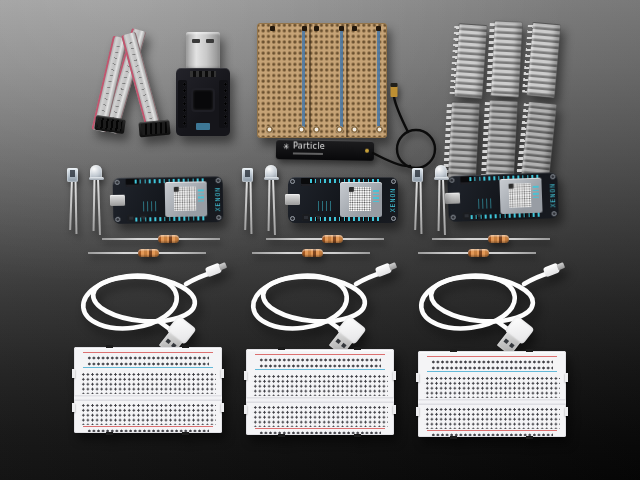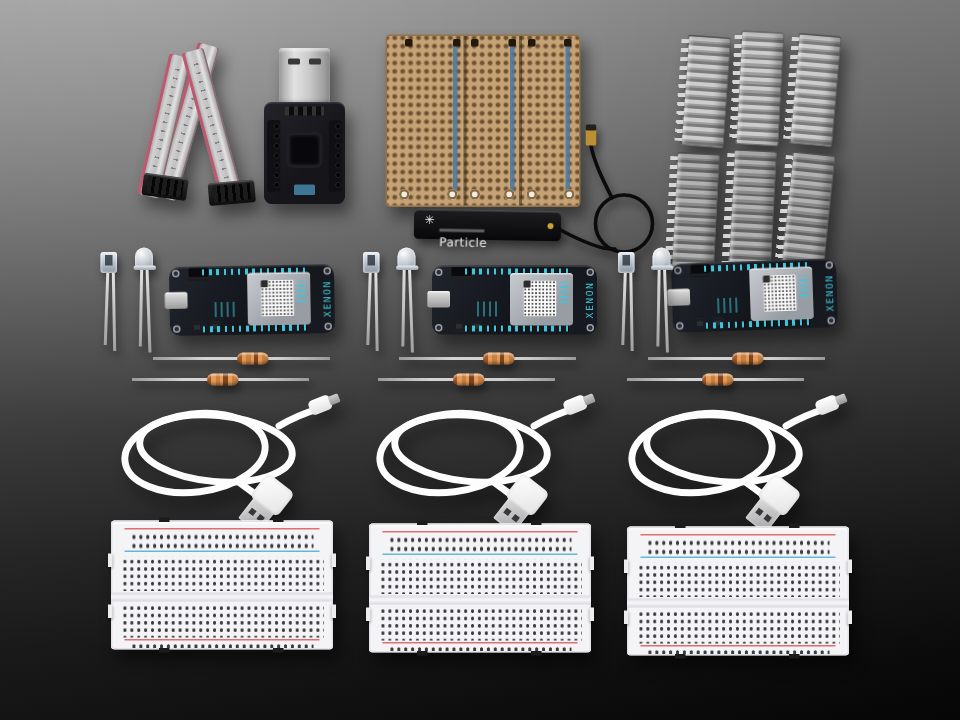--- a/index.html
+++ b/index.html
@@ -47,21 +47,21 @@
   .proto .sep{position:absolute;top:0;bottom:0;width:2px;background:rgba(58,42,22,.55);}
   .proto .rail{position:absolute;top:4px;bottom:10px;width:2.5px;background:rgba(70,120,168,.85);}
   .proto .mh{position:absolute;width:7px;height:7px;border-radius:50%;background:#f2ede4;bottom:4px;
     box-shadow:inset 0 0 0 1.6px #8a6c42;}
   .proto .th{position:absolute;width:5px;height:5px;background:#23180c;top:2px;border-radius:1px;}
 
   
   .antbar{width:98px;height:20px;background:linear-gradient(180deg,#1d1d1f,#08080a);border-radius:3px;
     transform:rotate(1deg);box-shadow:inset 0 1px 0 rgba(255,255,255,.2);}
   .antbar .logo{position:absolute;left:7px;top:4px;color:#f0f0f0;font-size:8px;line-height:8px;}
-  .antbar .brand{position:absolute;left:17px;top:18px;color:#ededed;font-size:8px;letter-spacing:.3px;}
+  .antbar .brand{position:absolute;left:17px;top:2px;color:#ededed;font-size:8px;letter-spacing:.3px;}
   .antbar .sub{position:absolute;left:17px;top:13px;width:30px;height:2px;background:rgba(220,220,220,.4);}
   .antbar .gold{position:absolute;right:5px;top:8px;width:4px;height:4px;border-radius:50%;background:#c9a23a;}
 
   
   .hstrip{position:absolute;width:27px;border-radius:2px;border:1px solid rgba(70,70,70,.7);
     background:repeating-linear-gradient(180deg,#cdcdcd 0 2.6px,#9d9d9d 2.6px 4.2px,#7b7b7b 4.2px 6px);
     box-shadow:inset -4px 0 5px rgba(0,0,0,.28), inset 2px 0 2px rgba(255,255,255,.35);}
   .hstrip::before{content:"";position:absolute;left:-5px;top:2px;bottom:2px;width:5px;
     background:repeating-linear-gradient(180deg,#d6d6d6 0 2.6px,transparent 2.6px 6px);}
   .hstrip.dk{background:repeating-linear-gradient(180deg,#b2b2b2 0 2.6px,#8a8a8a 2.6px 4.2px,#646464 4.2px 6px);}

